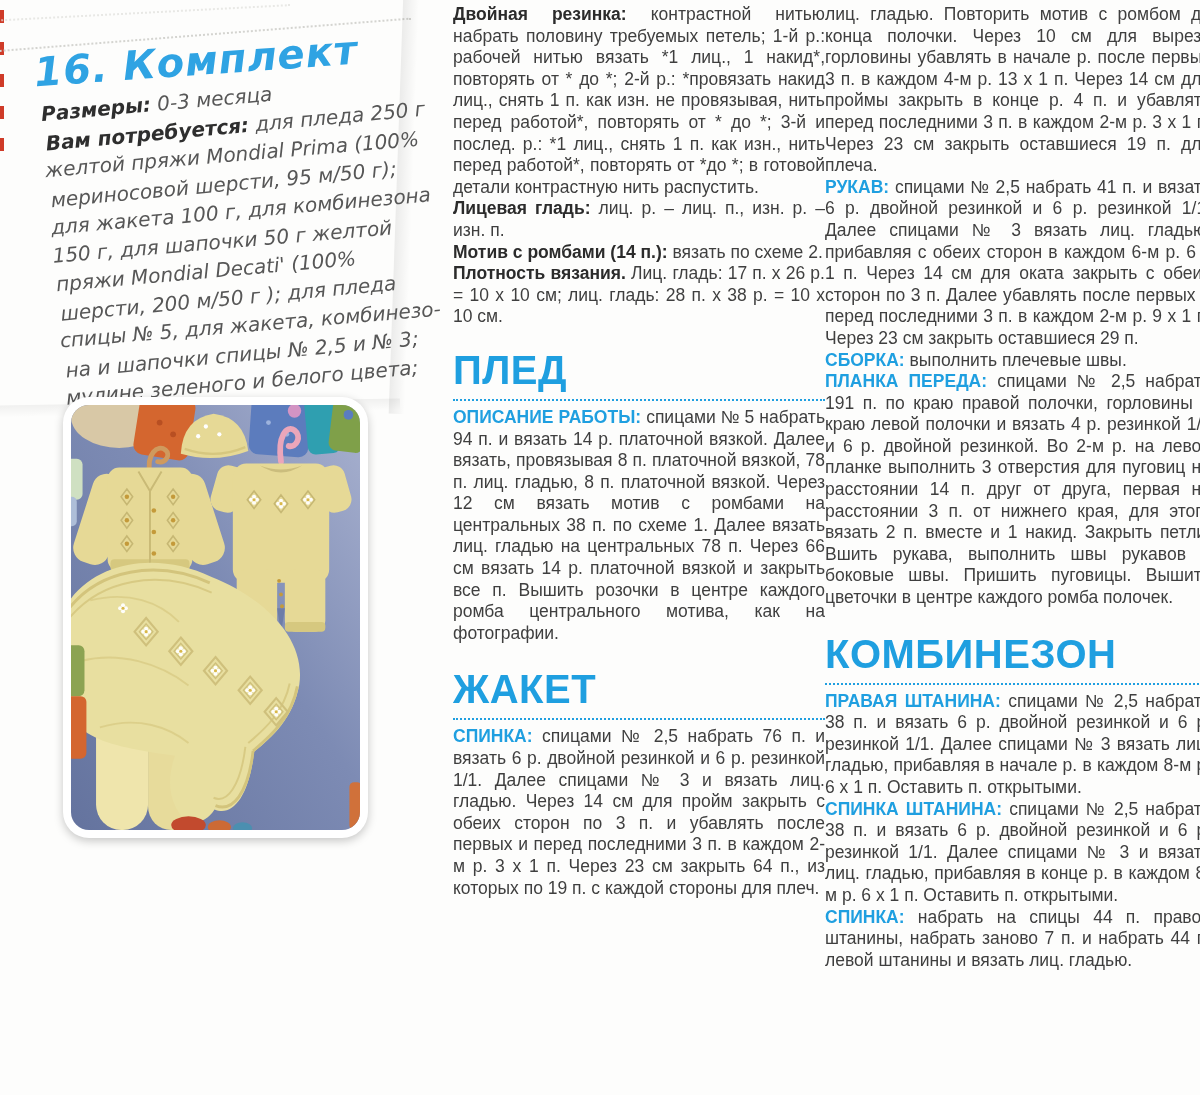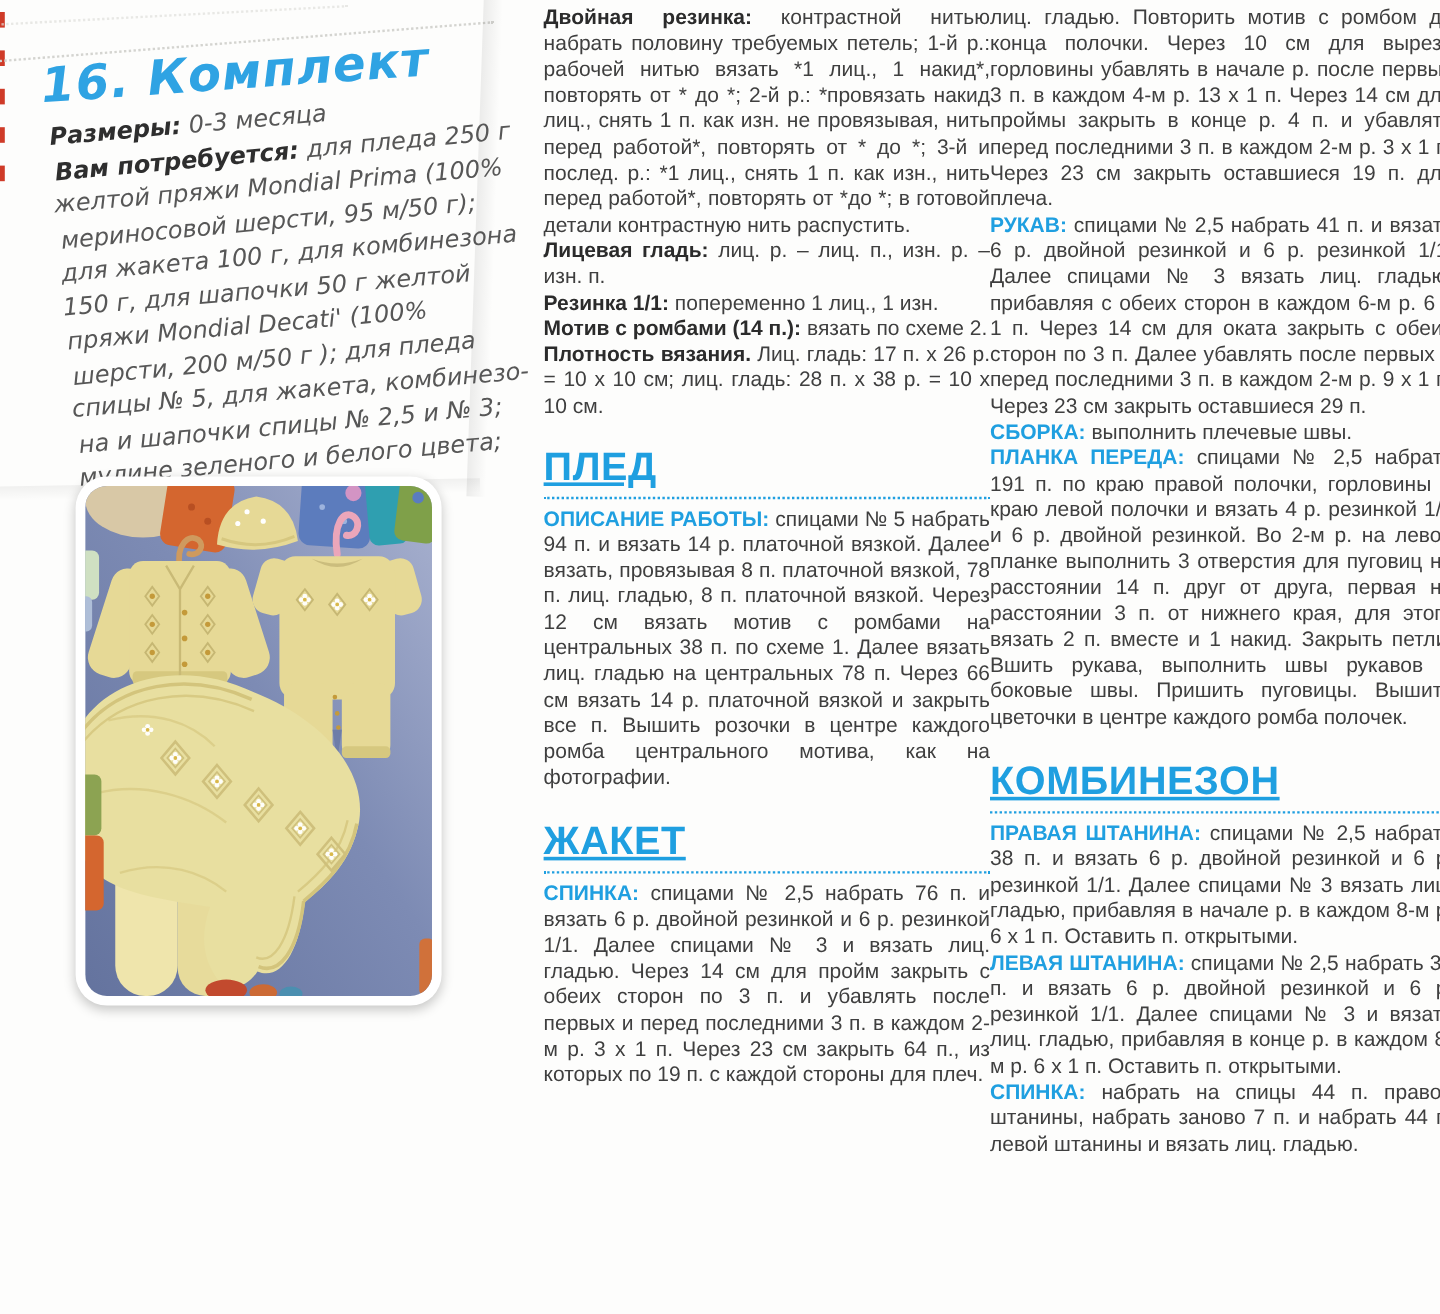--- a/index.html
+++ b/index.html
@@ -35,22 +35,22 @@
   .photo-frame{position:absolute;left:63px;top:397px;width:305px;height:441px;background:#fff;
       border-radius:26px;padding:8px;box-shadow:0 3px 10px rgba(0,0,0,0.22);}
   .photo-frame svg{width:100%;height:100%;border-radius:18px;display:block;}
   
   .col{position:absolute;top:4px;font-size:17.5px;line-height:21.6px;text-align:justify;margin-left:32px;}
   .col2{left:421px;width:372px;}
   .col3{left:793px;width:386px;}
   .para{margin:0;}
   .lead{font-weight:bold;color:var(--lead-ink);}
   .lead.blue{color:var(--accent);}
-  h2.sec{font-size:33px;font-weight:800;color:var(--accent);letter-spacing:.5px;line-height:1;
-      margin:25px 0 6px 0;padding-bottom:9px;border-bottom:2px dotted var(--accent);text-decoration:underline;}
+  h2.sec{font-size:40px;font-weight:800;color:var(--accent);letter-spacing:.5px;line-height:1;
+      margin:25px 0 6px 0;padding-bottom:9px;border-bottom:2px dotted var(--accent);}
   h2.first{margin-top:22px;}
 </style>
 </head>
 <body>
 
 <div class="page">
 
   <div class="print-mark" style="top:10px"></div>
   <div class="print-mark" style="top:42px"></div>
   <div class="print-mark" style="top:74px"></div>
@@ -211,36 +211,35 @@
         <ellipse cx="154" cy="432" rx="12" ry="7" fill="#cc6a35"></ellipse>
         <ellipse cx="178" cy="433" rx="10" ry="6" fill="#4b8fb0"></ellipse>
         <rect x="289" y="386" width="13" height="49" rx="5" fill="#d0713a"></rect>
       </g>
     </svg>
   </div>
 
   <div class="col col2">
     <p class="para"><span class="lead">Двойная резинка:</span> <span>контрастной нитью набрать половину требуемых петель; 1-й р.: рабочей нитью вязать *1 лиц., 1 накид*, повторять от * до *; 2-й р.: *провязать накид лиц., снять 1 п. как изн. не провязывая, нить перед работой*, повторять от * до *; 3-й и послед. р.: *1 лиц., снять 1 п. как изн., нить перед работой*, повторять от *до *; в готовой детали контрастную нить распустить.</span></p>
     <p class="para"><span class="lead">Лицевая гладь:</span> <span>лиц. р. – лиц. п., изн. р. – изн. п.</span></p>
-    <p class="para"><span class="lead">Резинка 1/1:</span> <span>попеременно 1 лиц., 1 изн.</span></p>
     <p class="para"><span class="lead">Мотив с ромбами (14 п.):</span> <span>вязать по схеме 2.</span></p>
     <p class="para"><span class="lead">Плотность вязания.</span> <span>Лиц. гладь: 17 п. х 26 р. = 10 х 10 см; лиц. гладь: 28 п. х 38 р. = 10 х 10 см.</span></p>
 
     <h2 class="sec first">ПЛЕД</h2>
     <p class="para"><span class="lead blue">ОПИСАНИЕ РАБОТЫ:</span> <span>спицами № 5 набрать 94 п. и вязать 14 р. платочной вязкой. Далее вязать, провязывая 8 п. платочной вязкой, 78 п. лиц. гладью, 8 п. платочной вязкой. Через 12 см вязать мотив с ромбами на центральных 38 п. по схеме 1. Далее вязать лиц. гладью на центральных 78 п. Через 66 см вязать 14 р. платочной вязкой и закрыть все п. Вышить розочки в центре каждого ромба центрального мотива, как на фотографии.</span></p>
 
     <h2 class="sec">ЖАКЕТ</h2>
     <p class="para"><span class="lead blue">СПИНКА:</span> <span>спицами № 2,5 набрать 76 п. и вязать 6 р. двойной резинкой и 6 р. резинкой 1/1. Далее спицами № 3 и вязать лиц. гладью. Через 14 см для пройм закрыть с обеих сторон по 3 п. и убавлять после первых и перед последними 3 п. в каждом 2-м р. 3 х 1 п. Через 23 см закрыть 64 п., из которых по 19 п. с каждой стороны для плеч.</span></p>
   </div>
 
   <div class="col col3">
     <p class="para"><span>лиц. гладью. Повторить мотив с ромбом до конца полочки. Через 10 см для выреза горловины убавлять в начале р. после первых 3 п. в каждом 4-м р. 13 х 1 п. Через 14 см для проймы закрыть в конце р. 4 п. и убавлять перед последними 3 п. в каждом 2-м р. 3 х 1 п. Через 23 см закрыть оставшиеся 19 п. для плеча.</span></p>
     <p class="para"><span class="lead blue">РУКАВ:</span> <span>спицами № 2,5 набрать 41 п. и вязать 6 р. двойной резинкой и 6 р. резинкой 1/1. Далее спицами № 3 вязать лиц. гладью, прибавляя с обеих сторон в каждом 6-м р. 6 х 1 п. Через 14 см для оката закрыть с обеих сторон по 3 п. Далее убавлять после первых и перед последними 3 п. в каждом 2-м р. 9 х 1 п. Через 23 см закрыть оставшиеся 29 п.</span></p>
     <p class="para"><span class="lead blue">СБОРКА:</span> <span>выполнить плечевые швы.</span></p>
     <p class="para"><span class="lead blue">ПЛАНКА ПЕРЕДА:</span> <span>спицами № 2,5 набрать 191 п. по краю правой полочки, горловины и краю левой полочки и вязать 4 р. резинкой 1/1 и 6 р. двойной резинкой. Во 2-м р. на левой планке выполнить 3 отверстия для пуговиц на расстоянии 14 п. друг от друга, первая на расстоянии 3 п. от нижнего края, для этого вязать 2 п. вместе и 1 накид. Закрыть петли. Вшить рукава, выполнить швы рукавов и боковые швы. Пришить пуговицы. Вышить цветочки в центре каждого ромба полочек.</span></p>
 
     <h2 class="sec">КОМБИНЕЗОН</h2>
     <p class="para"><span class="lead blue">ПРАВАЯ ШТАНИНА:</span> <span>спицами № 2,5 набрать 38 п. и вязать 6 р. двойной резинкой и 6 р. резинкой 1/1. Далее спицами № 3 вязать лиц. гладью, прибавляя в начале р. в каждом 8-м р. 6 х 1 п. Оставить п. открытыми.</span></p>
-    <p class="para"><span class="lead blue">ЛЕВАЯ ШТАНИНА:</span> <span>спицами № 2,5 набрать 38 п. и вязать 6 р. двойной резинкой и 6 р. резинкой 1/1. Далее спицами № 3 и вязать лиц. гладью, прибавляя в конце р. в каждом 8-м р. 6 х 1 п. Оставить п. открытыми.</span></p>
+    <p class="para"><span class="lead blue">СПИНКА ШТАНИНА:</span> <span>спицами № 2,5 набрать 38 п. и вязать 6 р. двойной резинкой и 6 р. резинкой 1/1. Далее спицами № 3 и вязать лиц. гладью, прибавляя в конце р. в каждом 8-м р. 6 х 1 п. Оставить п. открытыми.</span></p>
     <p class="para"><span class="lead blue">СПИНКА:</span> <span>набрать на спицы 44 п. правой штанины, набрать заново 7 п. и набрать 44 п. левой штанины и вязать лиц. гладью.</span></p>
   </div>
 
 </div>
 
 </body></html>

